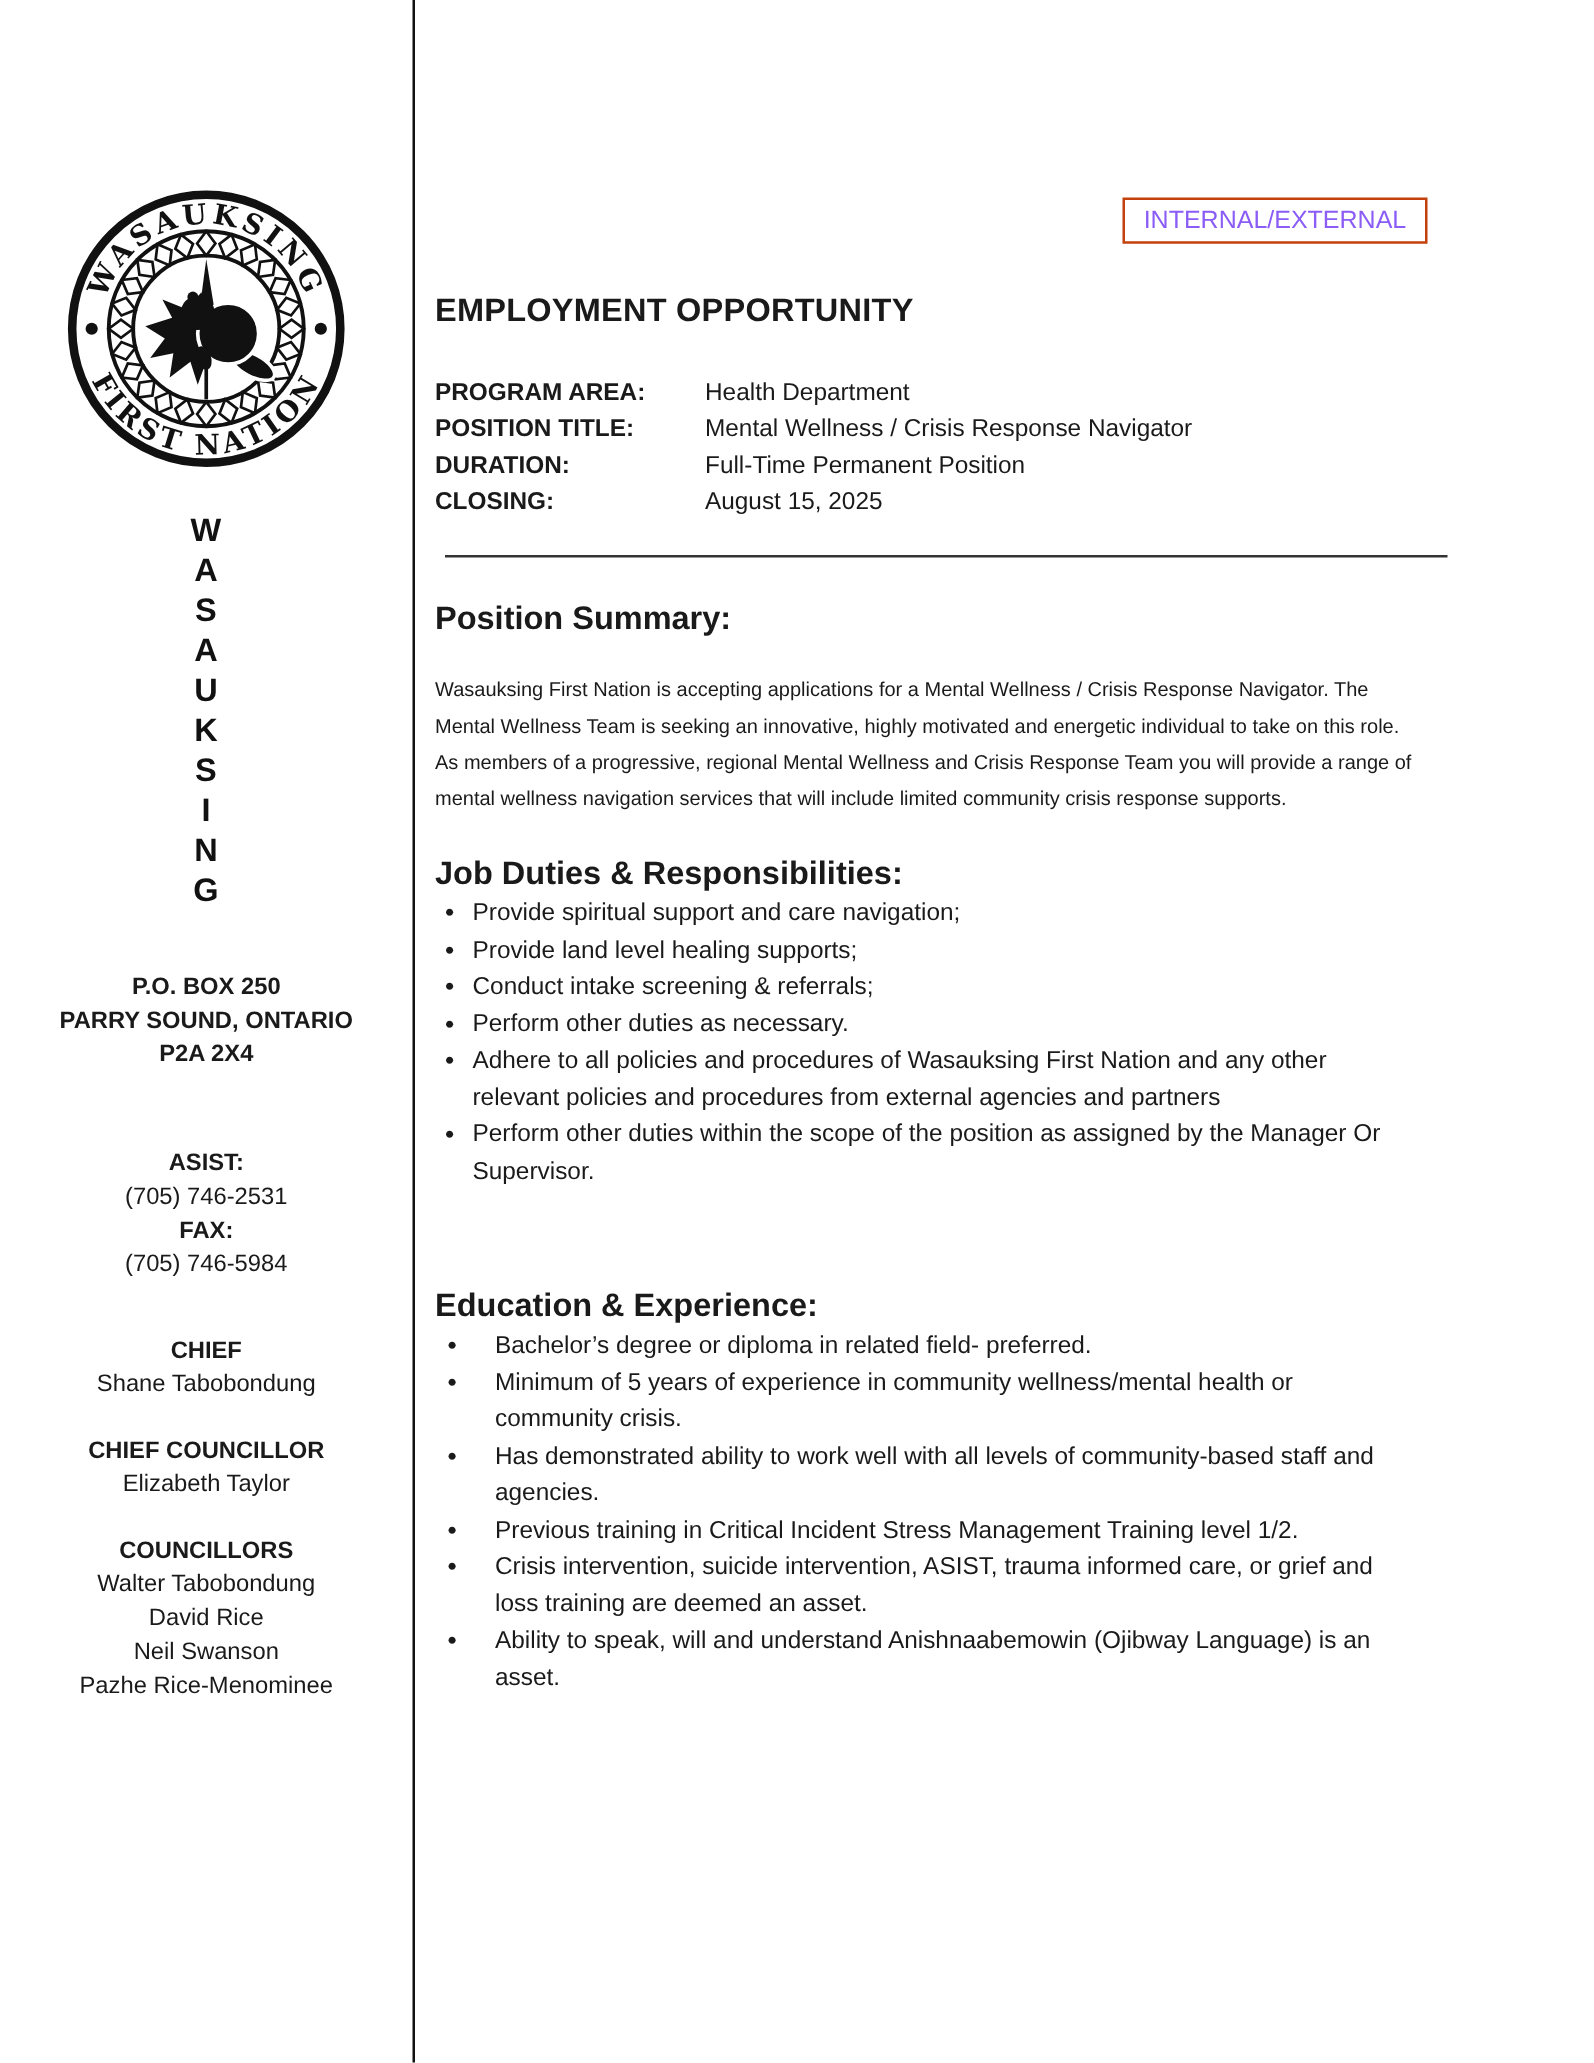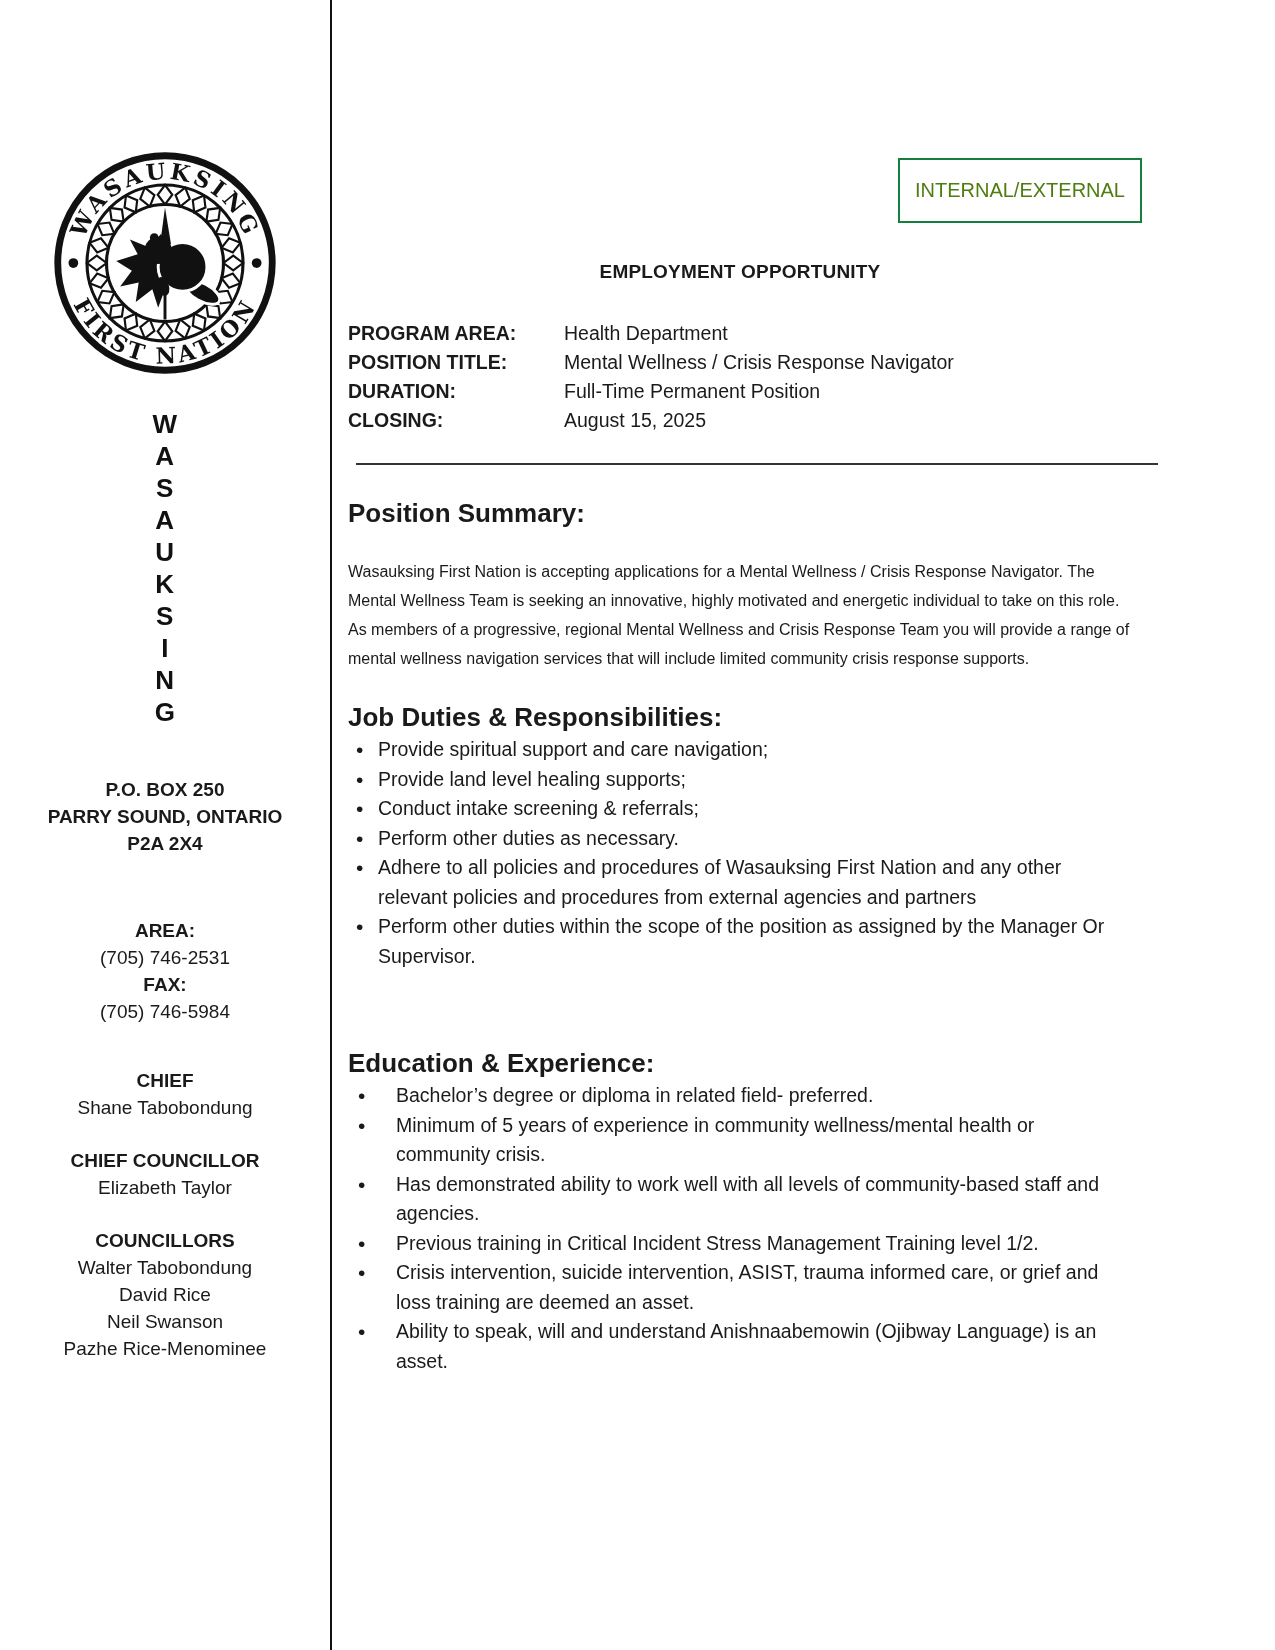--- a/index.html
+++ b/index.html
@@ -26,24 +26,24 @@
   .officials .lbl { font-weight: bold; }
   .block-gap { height: 26px; }
 
   
   .main {
     position: absolute; left: 334px; top: 0; right: 0; bottom: 0;
     padding: 0 143px 0 14px;
   }
   .tag-row { display: flex; justify-content: flex-end; margin-top: 158px; }
   .tag-box {
-    border: 2px solid #15803d; padding: 19px 15px;
-    font-size: 20px; color: #4d7c0f; margin-right: -10px;
-  }
-  .doc-title { margin-top: 38px; text-align: center; font-weight: bold; font-size: 19px; letter-spacing: 0.2px; }
+    border: 2px solid #c2410c; padding: 5px 15px;
+    font-size: 20px; color: #8b5cf6; margin-right: -10px;
+  }
+  .doc-title { margin-top: 38px; font-weight: bold; font-size: 26px; letter-spacing: 0.2px; }
 
   .details { margin-top: 36px; font-size: 19.5px; line-height: 29px; }
   .details .row { display: flex; }
   .details .dlabel { font-weight: bold; width: 216px; flex: 0 0 216px; }
   .details .dvalue { flex: 1; }
 
   .rule { margin-top: 28px; margin-left: 8px; width: calc(100% + 18px); border: 0; border-top: 2px solid #333; }
 
   .sec-heading { font-weight: bold; font-size: 26px; margin-top: 33px; }
   .summary-text { margin-top: 28px; font-size: 16px; line-height: 29px; max-width: 790px; }
@@ -143,21 +143,21 @@
         <div>G</div>
       </div>
 
     <div class="addr">
         <div>P.O. BOX 250</div>
         <div>PARRY SOUND, ONTARIO</div>
         <div>P2A 2X4</div>
       </div>
 
     <div class="contact">
-      <div class="lbl">AREA:</div>
+      <div class="lbl">ASIST:</div>
       <div>(705) 746-2531</div>
       <div class="lbl">FAX:</div>
       <div>(705) 746-5984</div>
     </div>
 
     <div class="officials">
       <div class="lbl">CHIEF</div>
       <div>Shane Tabobondung</div>
       <div class="block-gap"></div>
       <div class="lbl">CHIEF COUNCILLOR</div>

